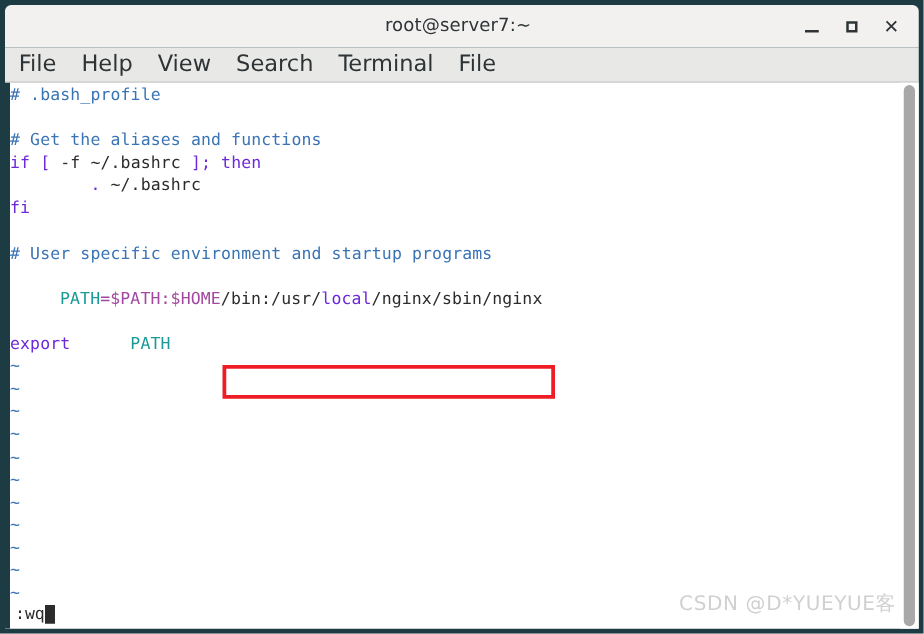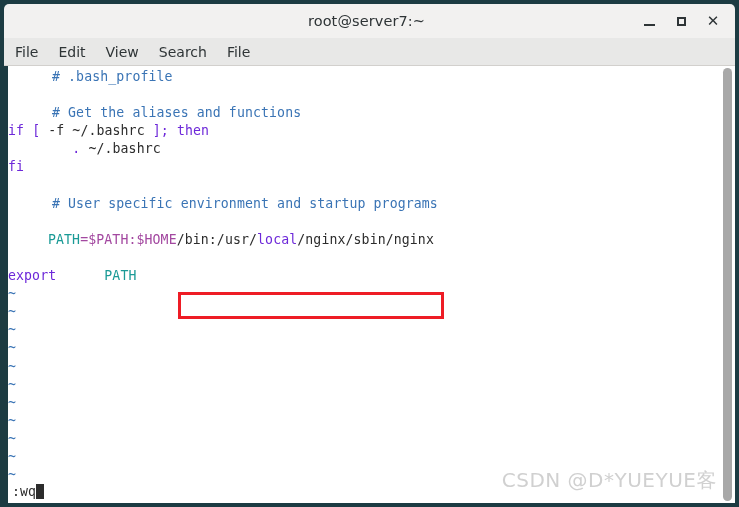--- a/index.html
+++ b/index.html
@@ -86,21 +86,21 @@
     width: 731px;
     height: 28px;
     background: #e8e8e7;
     display: flex;
     align-items: center;
     box-sizing: border-box;
     border-bottom: 1px solid #d2d0cd;
   }
   .menu-item {
     font-family: "DejaVu Sans", sans-serif;
-    font-size: 14px;
+    font-size: 18px;
     color: #2e3436;
     padding: 3px 9px;
     margin-left: 2px;
     white-space: nowrap;
   }
   
   #term-frame {
     position: absolute;
     left: 4px;
     top: 66px;
@@ -127,21 +127,21 @@
     font-family: "DejaVu Sans Mono", monospace;
     font-size: 13.2px;
     line-height: 18.1px;
     color: #2c2c2c;
     white-space: pre;
     padding-top: 2px;
     box-sizing: border-box;
     letter-spacing: 0.1px;
   }
   .ln { height: 18.1px; }
-  .c-comment { color: #3a74b5; padding-left: 44px; }
+  .c-comment { color: #3a74b5; }
   .c-keyword { color: #6d28d9; }
   .c-var     { color: #1a9a96; margin-left: 40px; }
   .c-dollar  { color: #a348a0; }
   .c-plain   { color: #2c2c2c; text-align: right; }
   .c-tilde   { color: #3a74b5; }
   
   #highlight-box {
     position: absolute;
     left: 174px;
     top: 226px;
@@ -190,21 +190,21 @@
     height: 433px;
     background: #a8a8a8;
     border-radius: 5px;
   }
   
   #watermark {
     position: absolute;
     right: 18px;
     bottom: 9px;
     font-family: "DejaVu Sans", sans-serif;
-    font-size: 20px;
+    font-size: 16px;
     color: #c8c8c8;
     opacity: 0.85;
     white-space: nowrap;
     letter-spacing: 0.5px;
     z-index: 4;
   }
 </style>
 </head>
 <body>
 
@@ -220,23 +220,24 @@
         <span class="btn-max-glyph"></span>
       </div>
       <div class="winbtn">
         <span class="btn-close-glyph">✕</span>
       </div>
     </div>
   </div>
 
   <div id="menubar">
     <div class="menu-item">File</div>
-    <div class="menu-item">Edit</div>
+    <div class="menu-item">Help</div>
     <div class="menu-item">View</div>
     <div class="menu-item">Search</div>
+    <div class="menu-item">Terminal</div>
     <div class="menu-item">File</div>
   </div>
 
   <div id="term-frame">
     <div id="term-left-edge"></div>
 
     <div id="term-content"><div class="ln"><span class="c-comment"># .bash_profile</span></div><div class="ln">&nbsp;</div><div class="ln"><span class="c-comment"># Get the aliases and functions</span></div><div class="ln"><span class="c-keyword">if</span><span class="c-plain"> </span><span class="c-keyword">[</span><span class="c-plain"> -f ~/.bashrc </span><span class="c-keyword">]</span><span class="c-keyword">;</span><span class="c-plain"> </span><span class="c-keyword">then</span></div><div class="ln"><span class="c-plain">        </span><span class="c-keyword">.</span><span class="c-plain"> ~/.bashrc</span></div><div class="ln"><span class="c-keyword">fi</span></div><div class="ln">&nbsp;</div><div class="ln"><span class="c-comment"># User specific environment and startup programs</span></div><div class="ln">&nbsp;</div><div class="ln"><span class="c-var">PATH</span><span class="c-dollar">=</span><span class="c-dollar">$PATH</span><span class="c-dollar">:</span><span class="c-dollar">$HOME</span><span class="c-plain">/bin:/usr/</span><span class="c-keyword">local</span><span class="c-plain">/nginx/sbin/nginx</span></div><div class="ln">&nbsp;</div><div class="ln"><span class="c-keyword">export</span><span class="c-plain"> </span><span class="c-var">PATH</span></div><div class="ln"><span class="c-tilde">~</span></div><div class="ln"><span class="c-tilde">~</span></div><div class="ln"><span class="c-tilde">~</span></div><div class="ln"><span class="c-tilde">~</span></div><div class="ln"><span class="c-tilde">~</span></div><div class="ln"><span class="c-tilde">~</span></div><div class="ln"><span class="c-tilde">~</span></div><div class="ln"><span class="c-tilde">~</span></div><div class="ln"><span class="c-tilde">~</span></div><div class="ln"><span class="c-tilde">~</span></div><div class="ln"><span class="c-tilde">~</span></div></div>
 
     <div id="highlight-box"></div>
 

